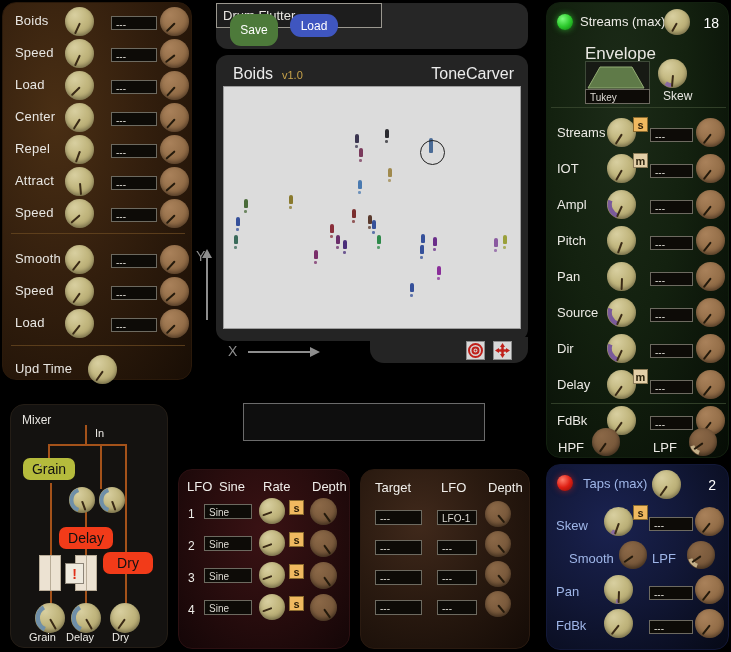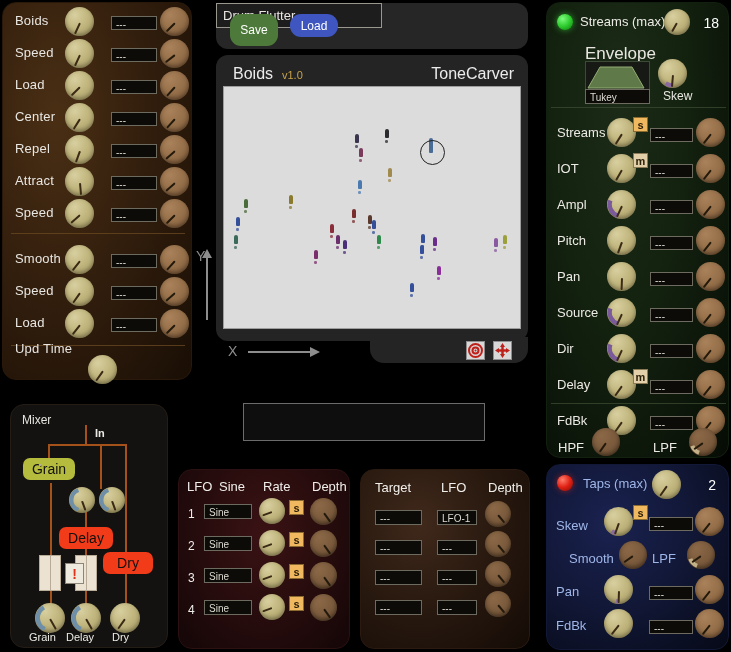--- a/index.html
+++ b/index.html
@@ -227,21 +227,21 @@
         <div class="plabel" style="left: 12px; top: 6px;">Load</div>
         <div class="knob k-olive" style="left: 62px; top: 0px; width: 29px; height: 29px;">
           <div class="ptr ptr-dark" style="width: 11.6px; transform: rotate(128deg);"></div>
         </div>
         <div class="tfield" style="left: 108px; top: 9px; width: 46px; height: 14px;">---</div>
         <div class="knob k-brown" style="left: 157px; top: 0px; width: 29px; height: 29px;">
           <div class="ptr ptr-black" style="width: 11.6px; transform: rotate(135deg);"></div>
         </div>
       </div>
       <div class="divider" style="top: 342px;"></div>
-      <div class="plabel" style="left: 12px; top: 338px;">Upd Time</div>
+      <div class="plabel" style="left: 12px; top: 358px;">Upd Time</div>
       <div class="knob k-olive" style="left: 85px; top: 352px; width: 29px; height: 29px;">
         <div class="ptr ptr-dark" style="width: 11.6px; transform: rotate(125deg);"></div>
       </div>
     </div>
 
   <div class="panel" id="topbar">
     <div class="pill" id="save-btn">Save</div>
     <div class="pill" id="load-btn">Load</div>
     <div id="preset-name" title="Preset name">Drum Flutter</div>
   </div>
@@ -334,21 +334,21 @@
   </svg>
   <svg style="position:absolute;left:246px;top:344px;" width="76" height="16">
     <line x1="2" y1="8" x2="66" y2="8" stroke="#8d8d8d" stroke-width="2"></line>
     <path d="M74 8 L64 13 L64 3 Z" fill="#8d8d8d"></path>
   </svg>
 
   <div class="panel" id="msgbox"></div>
 
   <div class="panel" id="mixer">
     <div id="mixer-title">Mixer</div>
-    <div class="mlabel" style="left:84px;top:22px;font-weight:bold;">In</div>
+    <div class="mlabel" style="left:84px;top:22px;">In</div>
 
     <div class="wire" style="left:74px;top:20px;width:2px;height:20px;"></div>
     <div class="wire" style="left:37px;top:39px;width:78px;height:2px;"></div>
     <div class="wire" style="left:37px;top:39px;width:2px;height:22px;"></div>
     <div class="wire" style="left:89px;top:39px;width:2px;height:45px;"></div>
     <div class="wire" style="left:114px;top:39px;width:2px;height:130px;"></div>
     <div class="wire" style="left:39px;top:78px;width:2px;height:72px;"></div>
     <div class="wire" style="left:74px;top:105px;width:2px;height:20px;"></div>
     <div class="wire" style="left:74px;top:140px;width:2px;height:12px;"></div>
     <div class="wire" style="left:39px;top:183px;width:2px;height:18px;"></div>

